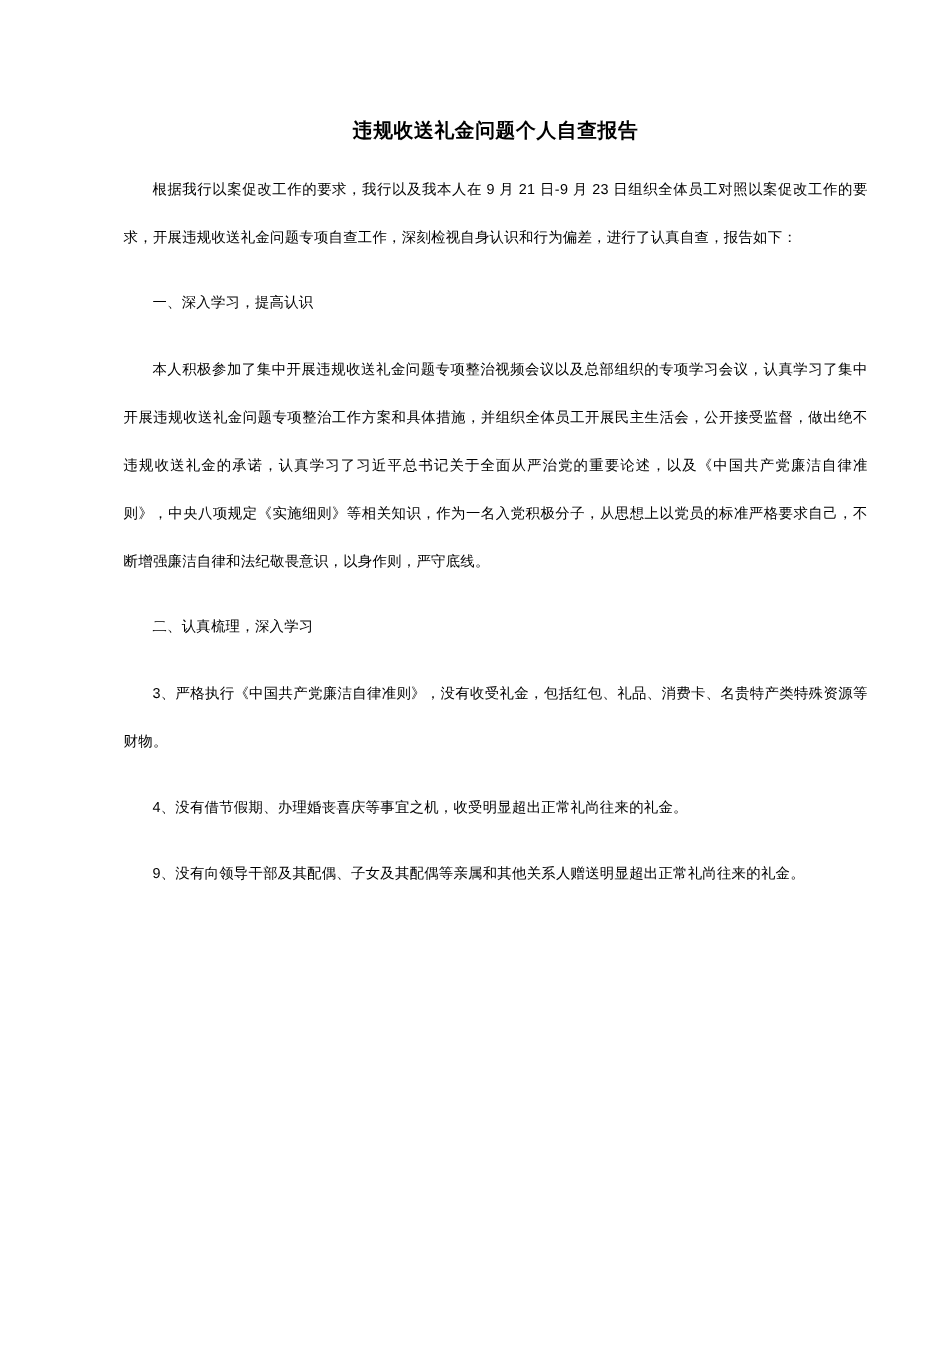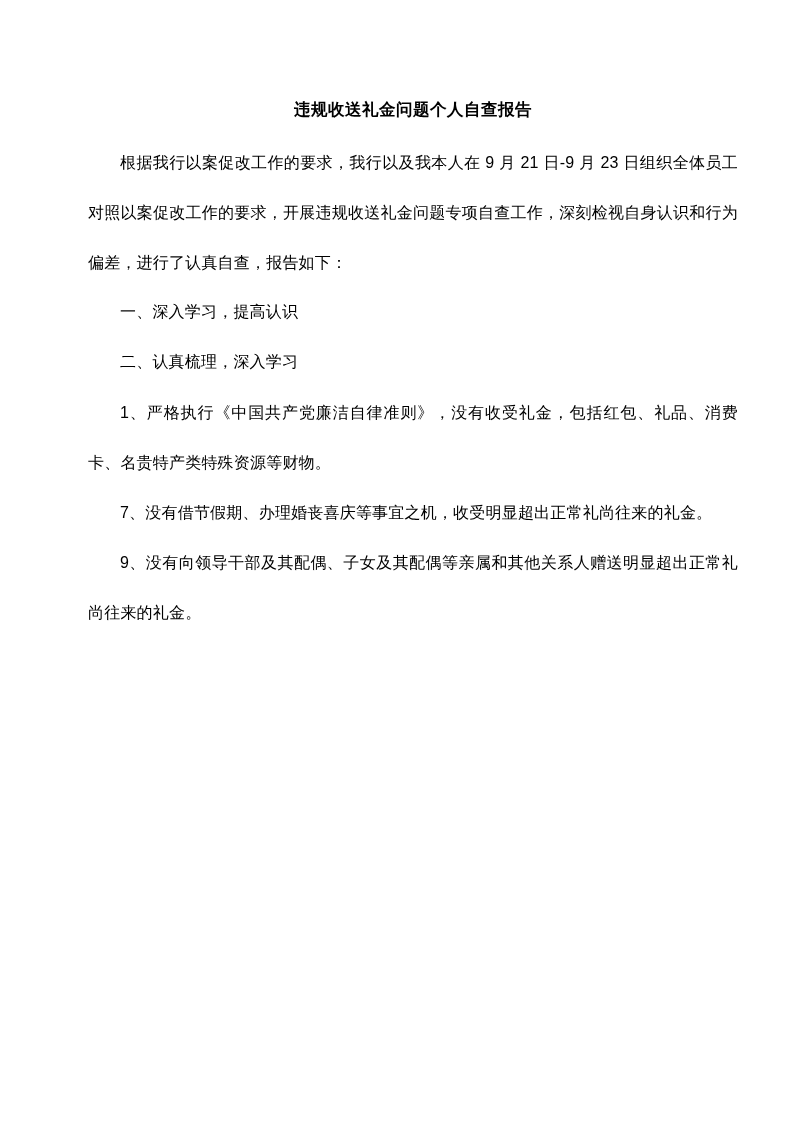--- a/index.html
+++ b/index.html
@@ -24,47 +24,48 @@
   }
   .doc-title {
     text-align: center;
     font-size: 16.5px;
     font-weight: bold;
     letter-spacing: 0.5px;
     margin: 0 0 16px 0;
     line-height: 1.6;
   }
   .para {
-    font-size: 16px;
-    line-height: 50px;
+    font-size: 12px;
+    line-height: 40px;
     text-align: justify;
     text-justify: inter-ideograph;
-    margin: 0;
+    margin: 15px;
     text-indent: 2em;
     letter-spacing: 0.2px;
   }
   .para.heading {
     text-indent: 2em;
     font-family: Liberation Mono, monospace;
   }
 </style>
 </head>
 <body>
 
 <div class="page">
 
   <h1 class="doc-title">违规收送礼金问题个人自查报告</h1>
 
   <p class="para">根据我行以案促改工作的要求，我行以及我本人在 9 月 21 日-9 月 23 日组织全体员工对照以案促改工作的要求，开展违规收送礼金问题专项自查工作，深刻检视自身认识和行为偏差，进行了认真自查，报告如下：</p>
 
   <p class="para heading">一、深入学习，提高认识</p>
 
+  <p class="para">本人积极参加了集中开展违规收送礼金问题专项整治视频会议以及总部组织的专项学习会议，认真学习了集中开展违规收送礼金问题专项整治工作方案和具体措施，并组织全体员工开展民主生活会，公开接受监督，做出绝不违规收送礼金的承诺，认真学习了习近平总书记关于全面从严治党的重要论述，以及《中国共产党廉洁自律准则》，中央八项规定《实施细则》等相关知识，作为一名入党积极分子，从思想上以党员的标准严格要求自己，不断增强廉洁自律和法纪敬畏意识，以身作则，严守底线。</p>
 
   <p class="para heading">二、认真梳理，深入学习</p>
 
-  <p class="para">1、严格执行《中国共产党廉洁自律准则》，没有收受礼金，包括红包、礼品、消费卡、名贵特产类特殊资源等财物。</p>
+  <p class="para">3、严格执行《中国共产党廉洁自律准则》，没有收受礼金，包括红包、礼品、消费卡、名贵特产类特殊资源等财物。</p>
 
-  <p class="para">7、没有借节假期、办理婚丧喜庆等事宜之机，收受明显超出正常礼尚往来的礼金。</p>
+  <p class="para">4、没有借节假期、办理婚丧喜庆等事宜之机，收受明显超出正常礼尚往来的礼金。</p>
 
 
   <p class="para">9、没有向领导干部及其配偶、子女及其配偶等亲属和其他关系人赠送明显超出正常礼尚往来的礼金。</p>
 
 </div>
 
 </body></html>

